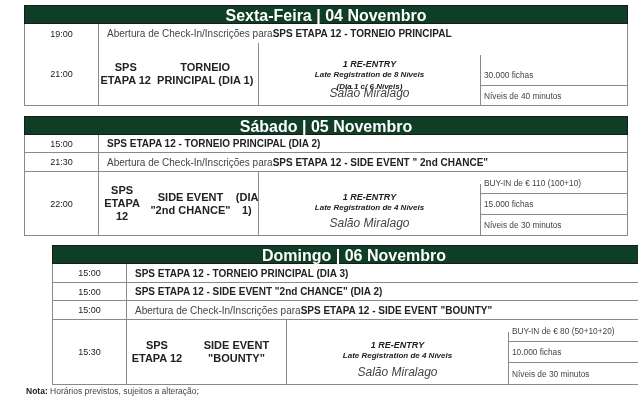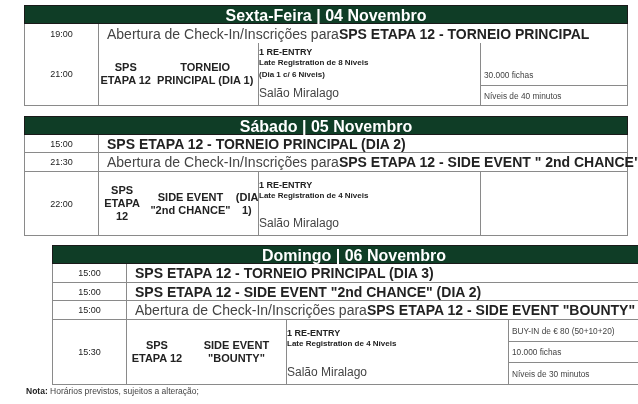--- a/index.html
+++ b/index.html
@@ -6,29 +6,29 @@
   body { width:638px; height:404px; position:relative; overflow:hidden;
          font-family:"Liberation Sans", "DejaVu Sans", sans-serif; color:#333; }
   .day { position:absolute; left:24px; width:604px; }
   .hdr { position:absolute; left:0; top:0; width:604px; height:19px; background:#0f3d26;
          color:#ffffff; font-weight:bold; font-size:16px; line-height:19px; text-align:center;
          border:1px solid #1a1a1a; box-sizing:border-box; }
   .row { position:absolute; left:0; width:604px; border:1px solid #8a8a8a; border-top:none;
          box-sizing:border-box; background:#fff; }
   .time { position:absolute; left:0; top:0; bottom:0; width:73px; border-right:1px solid #8a8a8a;
           font-size:9px; display:flex; align-items:center; justify-content:center; color:#222; }
-  .desc { position:absolute; left:74px; right:0; top:0; bottom:0; font-size:14px; display:flex;
+  .desc { position:absolute; left:74px; right:0; top:0; bottom:0; font-size:10px; display:flex;
           align-items:center; padding-left:8px; color:#444; white-space:nowrap; }
   .desc b { color:#222; }
   .desc.bold { font-weight:bold; color:#222; }
   .ev-name { position:absolute; left:74px; width:159px; top:0; bottom:0; border-right:1px solid #8a8a8a;
              font-size:11px; font-weight:bold; display:flex; flex-direction:row; align-items:center;
              justify-content:center; text-align:center; line-height:13px; color:#222; }
-  .ev-mid { position:absolute; left:234px; width:221px; top:0; bottom:0; border-right:1px solid #8a8a8a;
-            text-align:left; color:#222; }
+  .ev-mid { position:absolute; left:234px; width:221px; top:12px; bottom:0; border-right:1px solid #8a8a8a;
+            text-align:center; color:#222;font-style:italic; }
   .ev-mid .re { font-size:9px; font-weight:bold; }
   .ev-mid .late { font-size:8px; font-weight:bold; line-height:12px; }
   .ev-mid .venue { position:absolute; left:0; right:0; bottom:5px; font-size:12px; color:#444; }
   .ev-right { position:absolute; left:456px; right:0; top:0; bottom:0; }
   .ev-right .cell { position:absolute; left:0; right:0; font-size:8.3px; padding-left:3px;
                     display:flex; align-items:center; color:#444; border-bottom:1px solid #8a8a8a; box-sizing:border-box; }
   .ev-right .cell:last-child { border-bottom:none; }
   .note { position:absolute; left:26px; top:386px; font-size:8.5px; color:#444;text-align:center; }
   .note b { color:#222; }
 </style>
@@ -84,20 +84,25 @@
     <div class="ev-name">
       <span>SPS ETAPA 12</span>
       <span>SIDE EVENT "2nd CHANCE"</span>
       <span>(DIA 1)</span>
     </div>
     <div class="ev-mid">
       <div class="re" style="margin-top:8px;">1 RE-ENTRY</div>
       <div class="late">Late Registration de 4 Níveis</div>
       <div class="venue">Salão Miralago</div>
     </div>
+    <div class="ev-right">
+      <div class="cell" style="top:0;height:22px;">BUY-IN de € 110 (100+10)</div>
+      <div class="cell" style="top:22px;height:21px;">15.000 fichas</div>
+      <div class="cell" style="top:43px;height:20px;">Níveis de 30 minutos</div>
+    </div>
   </div>
 </div>
 
 <div class="day" style="top:245px;height:140px;margin-left:28px;">
   <div class="hdr">Domingo | 06 Novembro</div>
   <div class="row" style="top:19px;height:19px;">
     <div class="time">15:00</div>
     <div class="desc bold">
       <span></span>
         <span>SPS ETAPA 12 - TORNEIO PRINCIPAL (DIA 3)</span>

